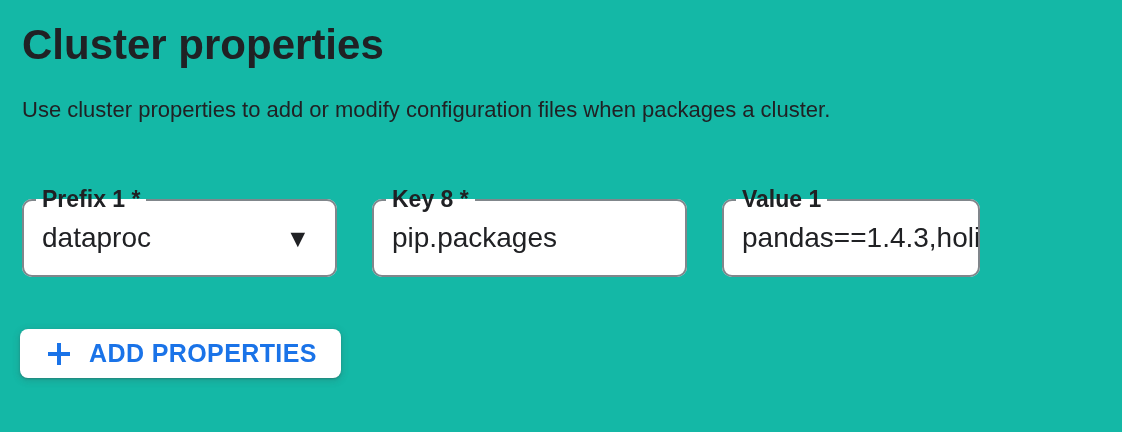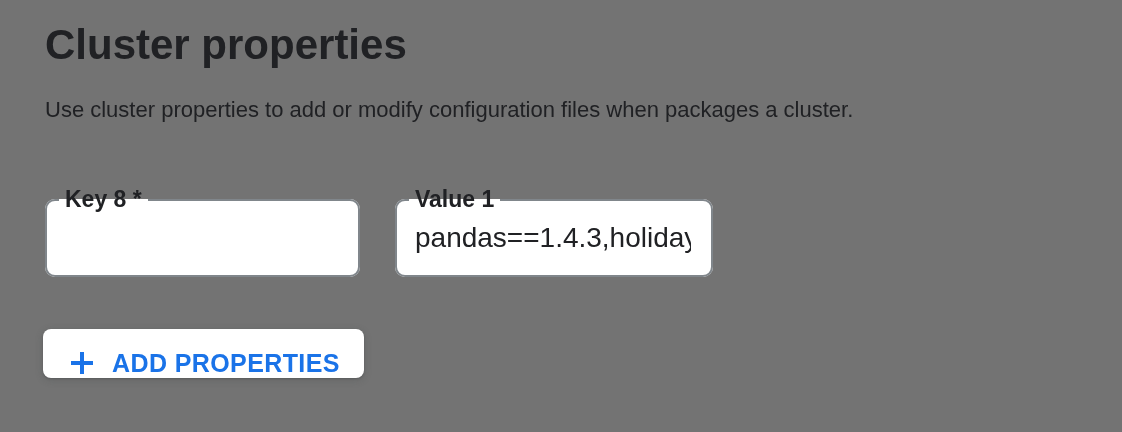--- a/index.html
+++ b/index.html
@@ -5,23 +5,23 @@
   * { box-sizing: border-box; }
   html, body {
     margin: 0; padding: 0;
     background: #ffffff;
     font-family: "Liberation Sans", sans-serif;
     color: #202124;
   }
   .page {
     width: 1122px;
     height: 432px;
-    padding: 20px 35px 0 45px;
+    padding: 20px 35px 0 22px;
     overflow: hidden;
-    background: #737373;
+    background: #14b8a6;
   }
   .page-title {
     margin: 0 0 26px 0;
     font-size: 42px;
     line-height: 50px;
     font-weight: 700;
     letter-spacing: 0;
     color: #202124;
   }
   .page-description {
@@ -41,21 +41,21 @@
     margin: 0;
     padding: 0;
     min-width: 0;
     height: 91px;
     border: 2px solid #80868b;
     border-radius: 10px;
     background: #ffffff;
   }
   fieldset.field.w1 { width: 315px; }
   fieldset.field.w2 { width: 315px; }
-  fieldset.field.w3 { width: 318px; }
+  fieldset.field.w3 { width: 258px; }
   legend.field-label {
     margin-left: 12px;
     padding: 0 6px;
     font-size: 23px;
     line-height: 27px;
     font-weight: 700;
     color: #202124;
     white-space: nowrap;
   }
   .control {
@@ -85,21 +85,21 @@
     background: transparent;
     font-family: "Liberation Sans", sans-serif;
     font-size: 28px;
     color: #202124;
     white-space: nowrap;
   }
   input.text-input.w2 { width: 272px; }
   input.text-input.w3 { width: 276px; }
   .add-btn {
     display: inline-flex;
-    align-items: flex-end;
+    align-items: center;
     gap: 15px;
     height: 49px;
     padding: 0 24px;
     margin-left: -2px;
     background: #ffffff;
     color: #1a73e8;
     border: none;
     border-radius: 8px;
     box-shadow: 0 1px 2px rgba(60,64,67,0.35), 0 2px 6px 2px rgba(60,64,67,0.15);
     font-family: "Liberation Sans", sans-serif;
@@ -114,23 +114,33 @@
 <body>
 
 <div class="page">
 
   <h1 class="page-title">Cluster properties</h1>
 
   <p class="page-description">Use cluster properties to add or modify configuration files when packages a cluster.</p>
 
   <div class="fields-row">
 
+    <fieldset class="field w1">
+      <legend class="field-label">Prefix 1 *</legend>
+      <div class="control select-control">
+        <span class="field-value">dataproc</span>
+        <span class="dropdown-arrow">▼</span>
+      </div>
+    </fieldset>
 
     <fieldset class="field w2">
       <legend class="field-label">Key 8 *</legend>
+      <div class="control">
+        <input type="text" class="text-input w2" value="pip.packages" style="">
+      </div>
     </fieldset>
 
     <fieldset class="field w3">
       <legend class="field-label">Value 1</legend>
       <div class="control">
         <input type="text" class="text-input w3" value="pandas==1.4.3,holiday" style="">
       </div>
     </fieldset>
 
   </div>

